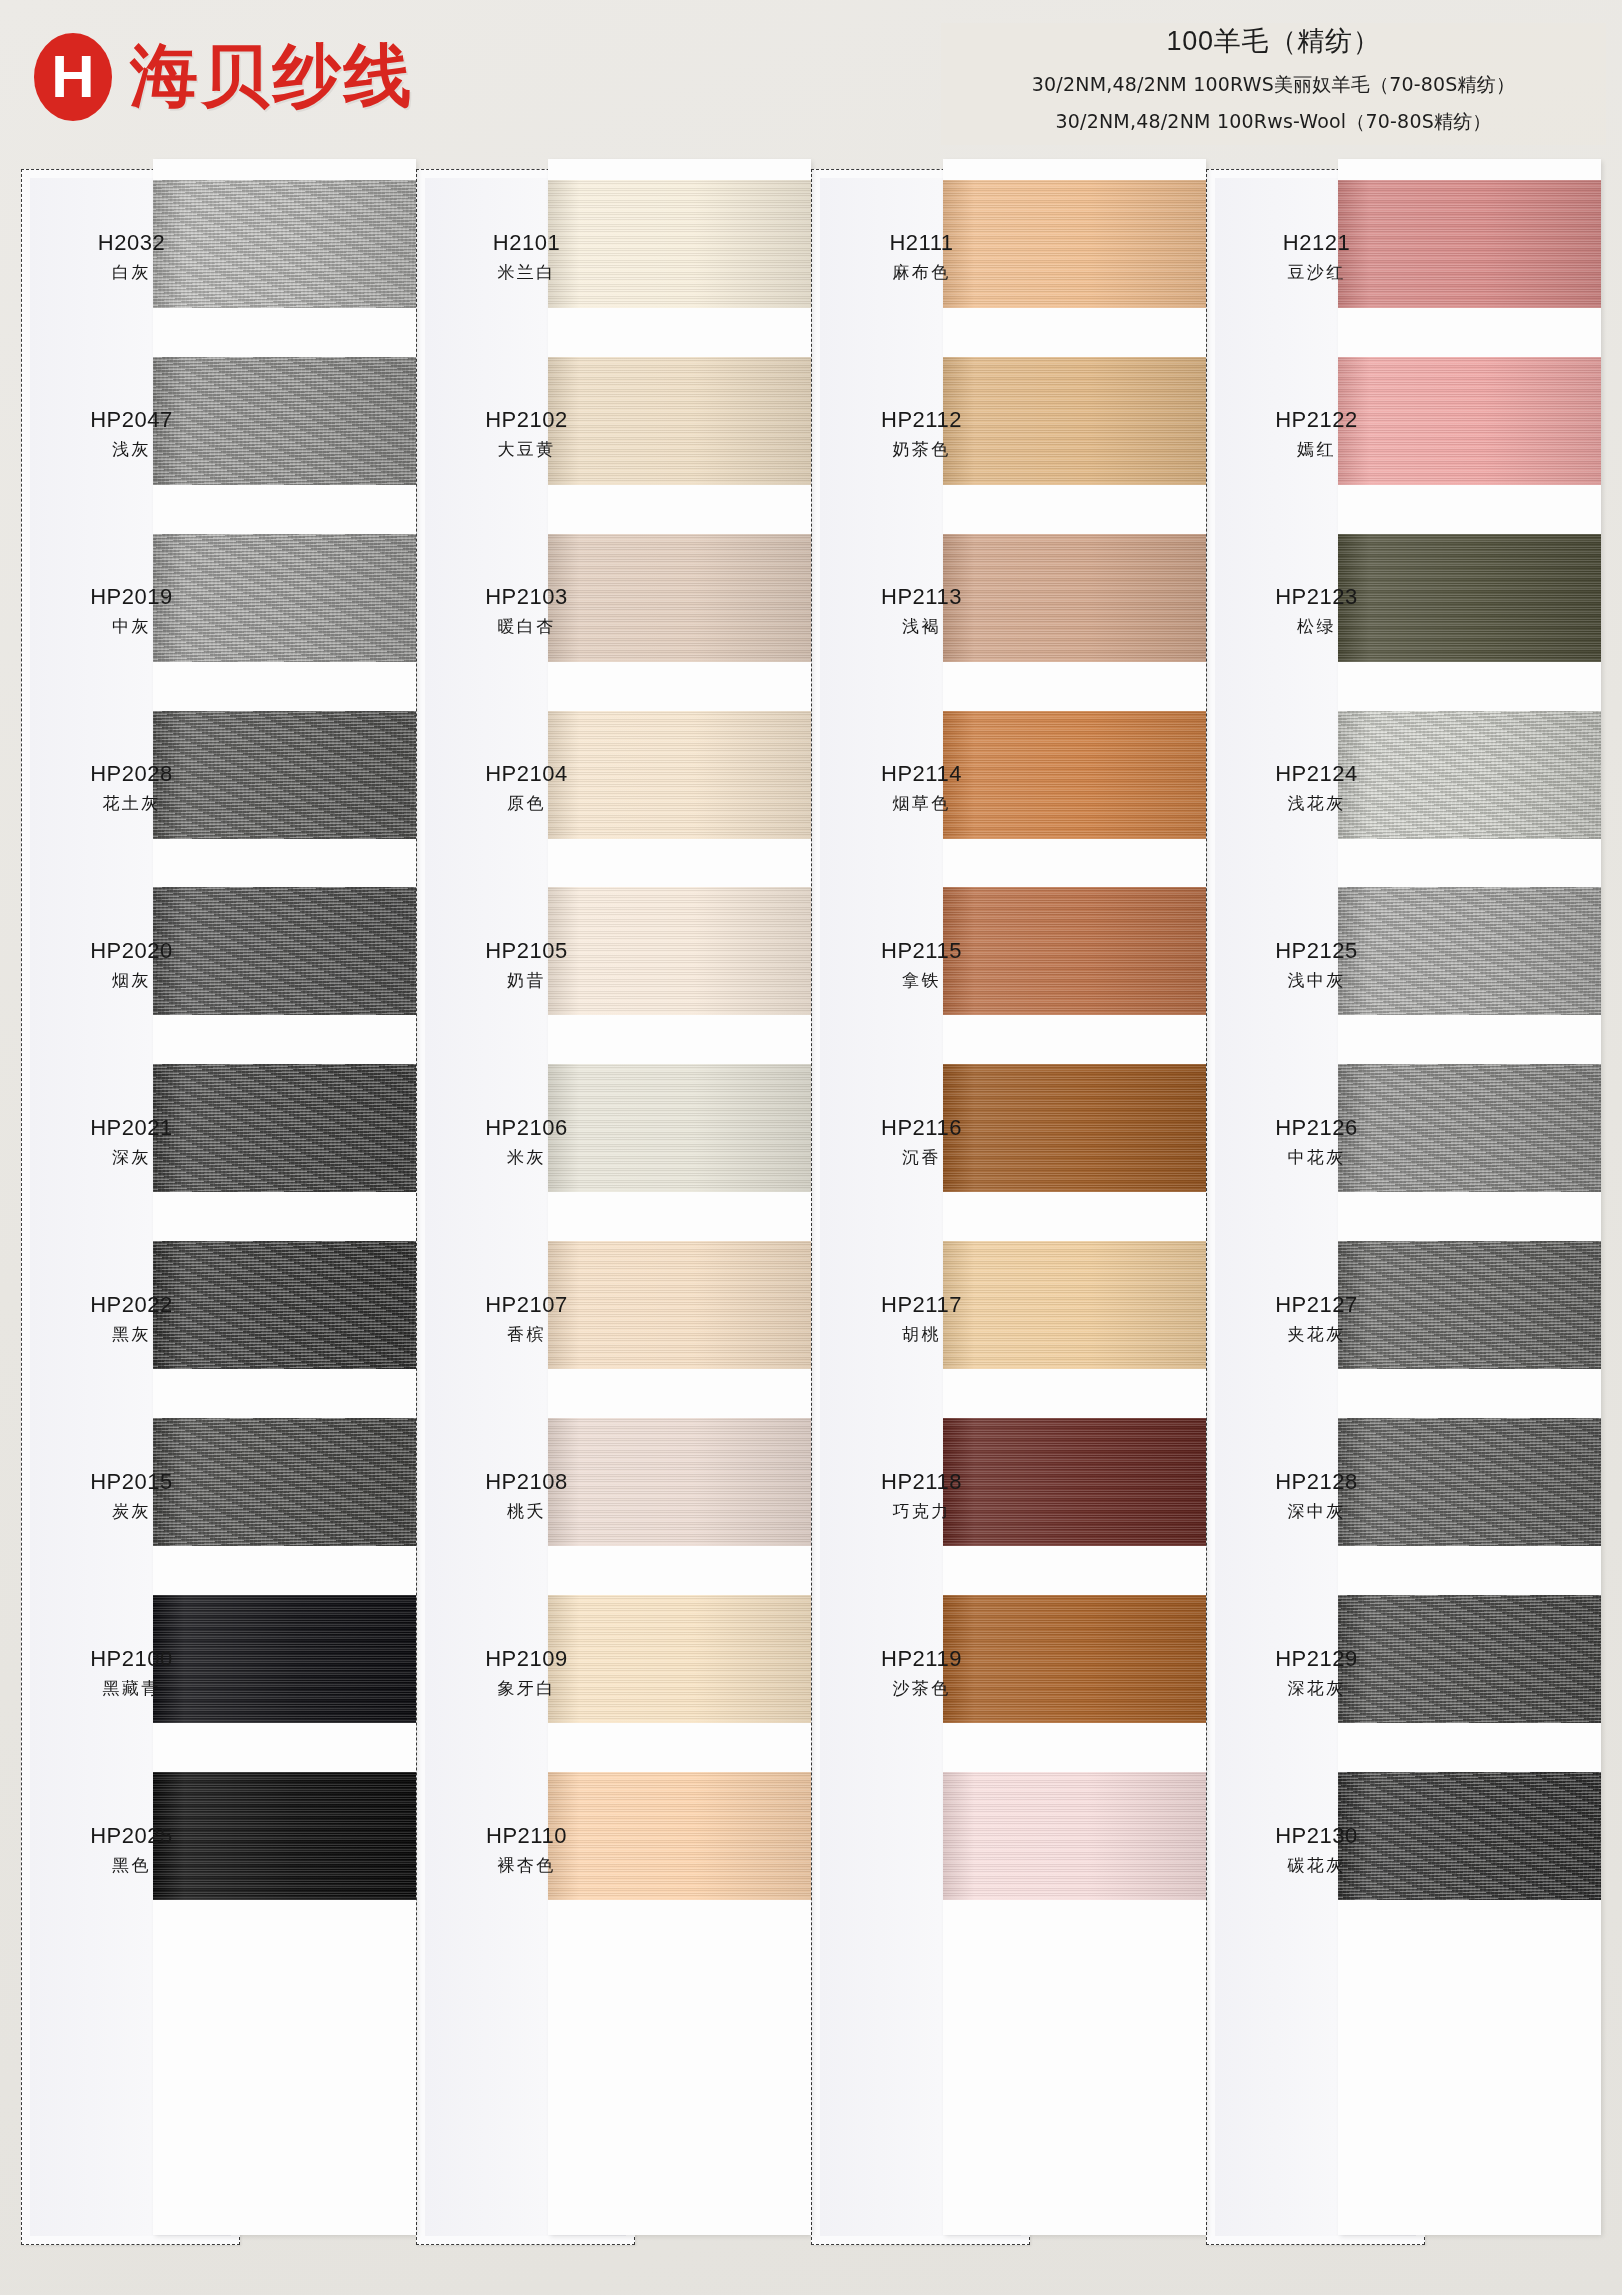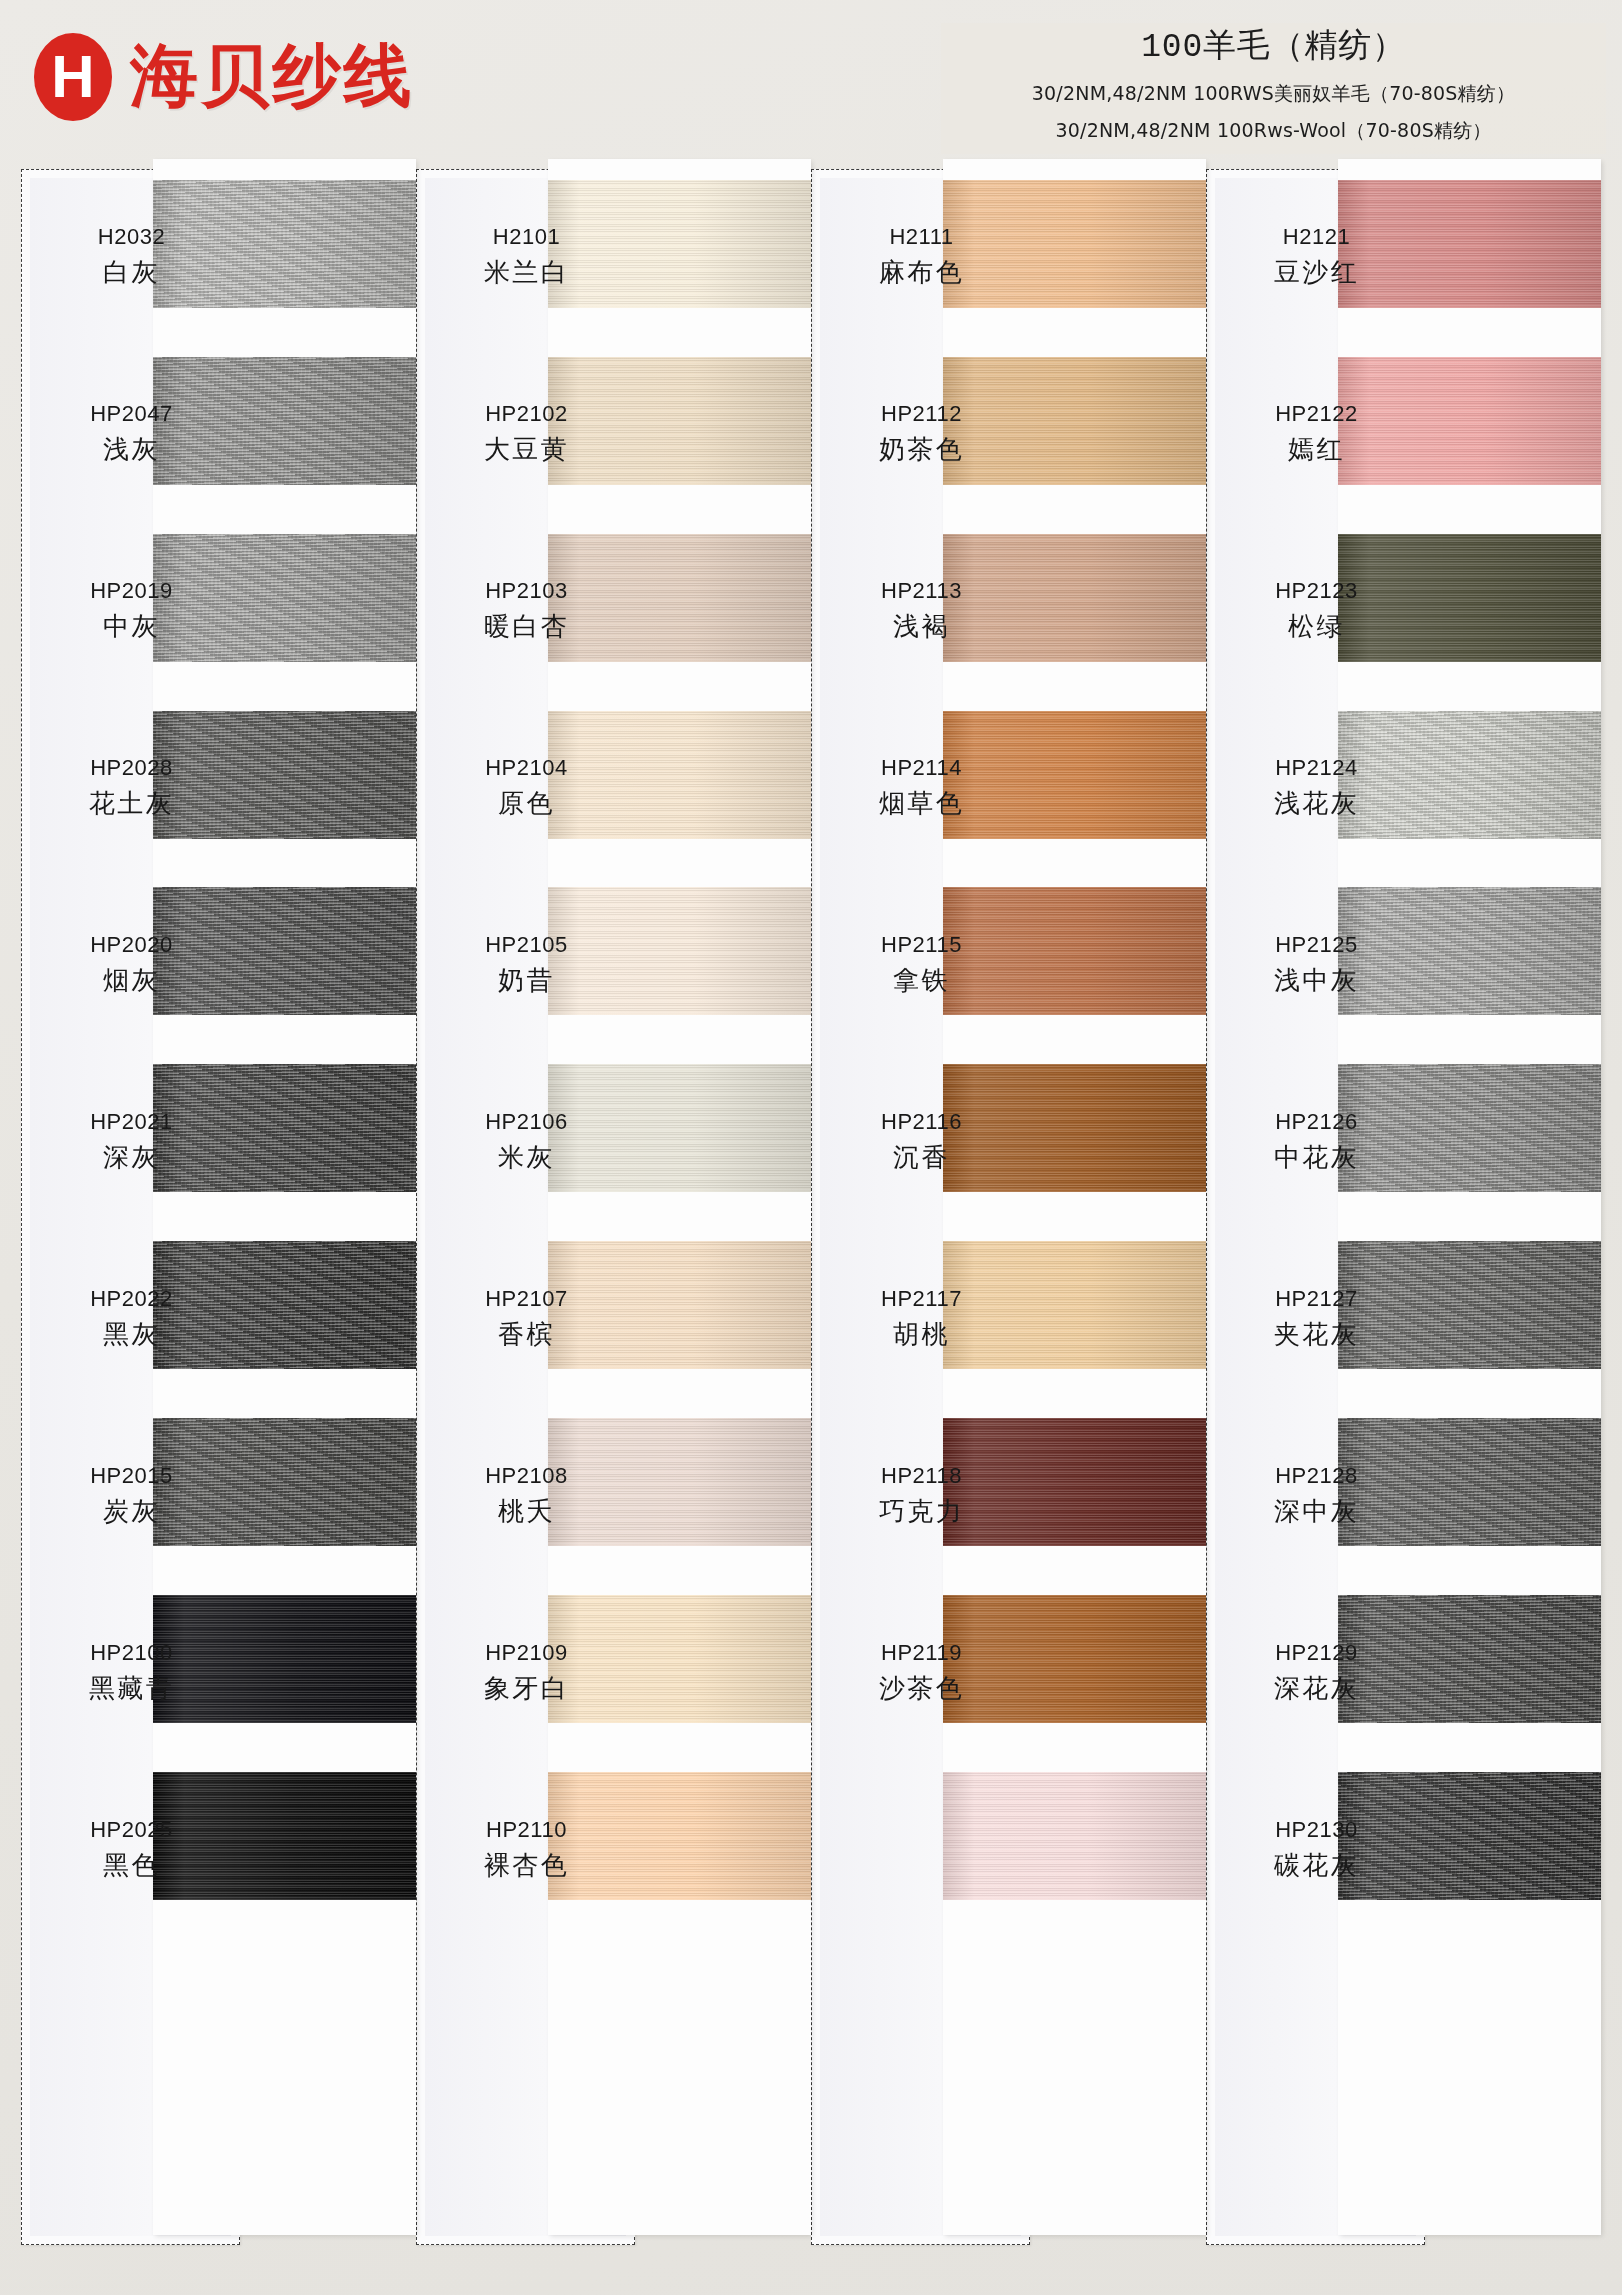--- a/index.html
+++ b/index.html
@@ -29,21 +29,21 @@
     font-size: 68px; font-weight: bold; color: #d8261f; letter-spacing: 3.2px;
     font-family: "DejaVu Sans", sans-serif;
     text-shadow: 1.6px 1.6px 0 rgba(0,0,0,.06);
   }
 
   .head-block {
     position: absolute; left: 941px; top: 23px; width: 665px;
     text-align: center; color: #1d1d1d;
     background: rgba(235,232,224,.55);
   }
-  .head-title { font-size: 33px; letter-spacing: 0.8px; margin-bottom: 13px; font-family: Liberation Mono, monospace; }
+  .head-title { font-size: 27px; letter-spacing: 0.8px; margin-bottom: 13px; font-family: Liberation Sans, sans-serif; }
   .head-sub { font-size: 19px; letter-spacing: 0.2px; margin-bottom: 10.5px; font-family: "DejaVu Sans", sans-serif; }
 
   
   .columns {
     position: absolute; left: 0; top: 159px;
     width: 1622px; height: 2137px;
     display: flex; padding-left: 21px; gap: 0;
   }
   .col { position: relative; width: 395px; height: 2117px; }
 
@@ -68,21 +68,21 @@
   .label-cell {
     height: 177px; display: flex; flex-direction: column;
     align-items: center; justify-content: center; gap: 4.9px;
     position: relative; z-index: 4;
   }
   .lbl-code {
     font-size: 22px; color: #191919; letter-spacing: 0.5px;
     font-family: "Liberation Sans", sans-serif;
   }
   .lbl-name {
-    font-size: 26px; color: #191919; letter-spacing: 2.4px;
+    font-size: 17px; color: #191919; letter-spacing: 2.4px;
     font-family: "DejaVu Sans", sans-serif;
   }
 
   
   .skeins {
     position: absolute; left: 132px; top: 0; width: 263px; height: 2109px;
     z-index: 2;
   }
   .skein-backing {
     position: absolute; left: 0; top: 0; width: 263px; height: 2076px;

